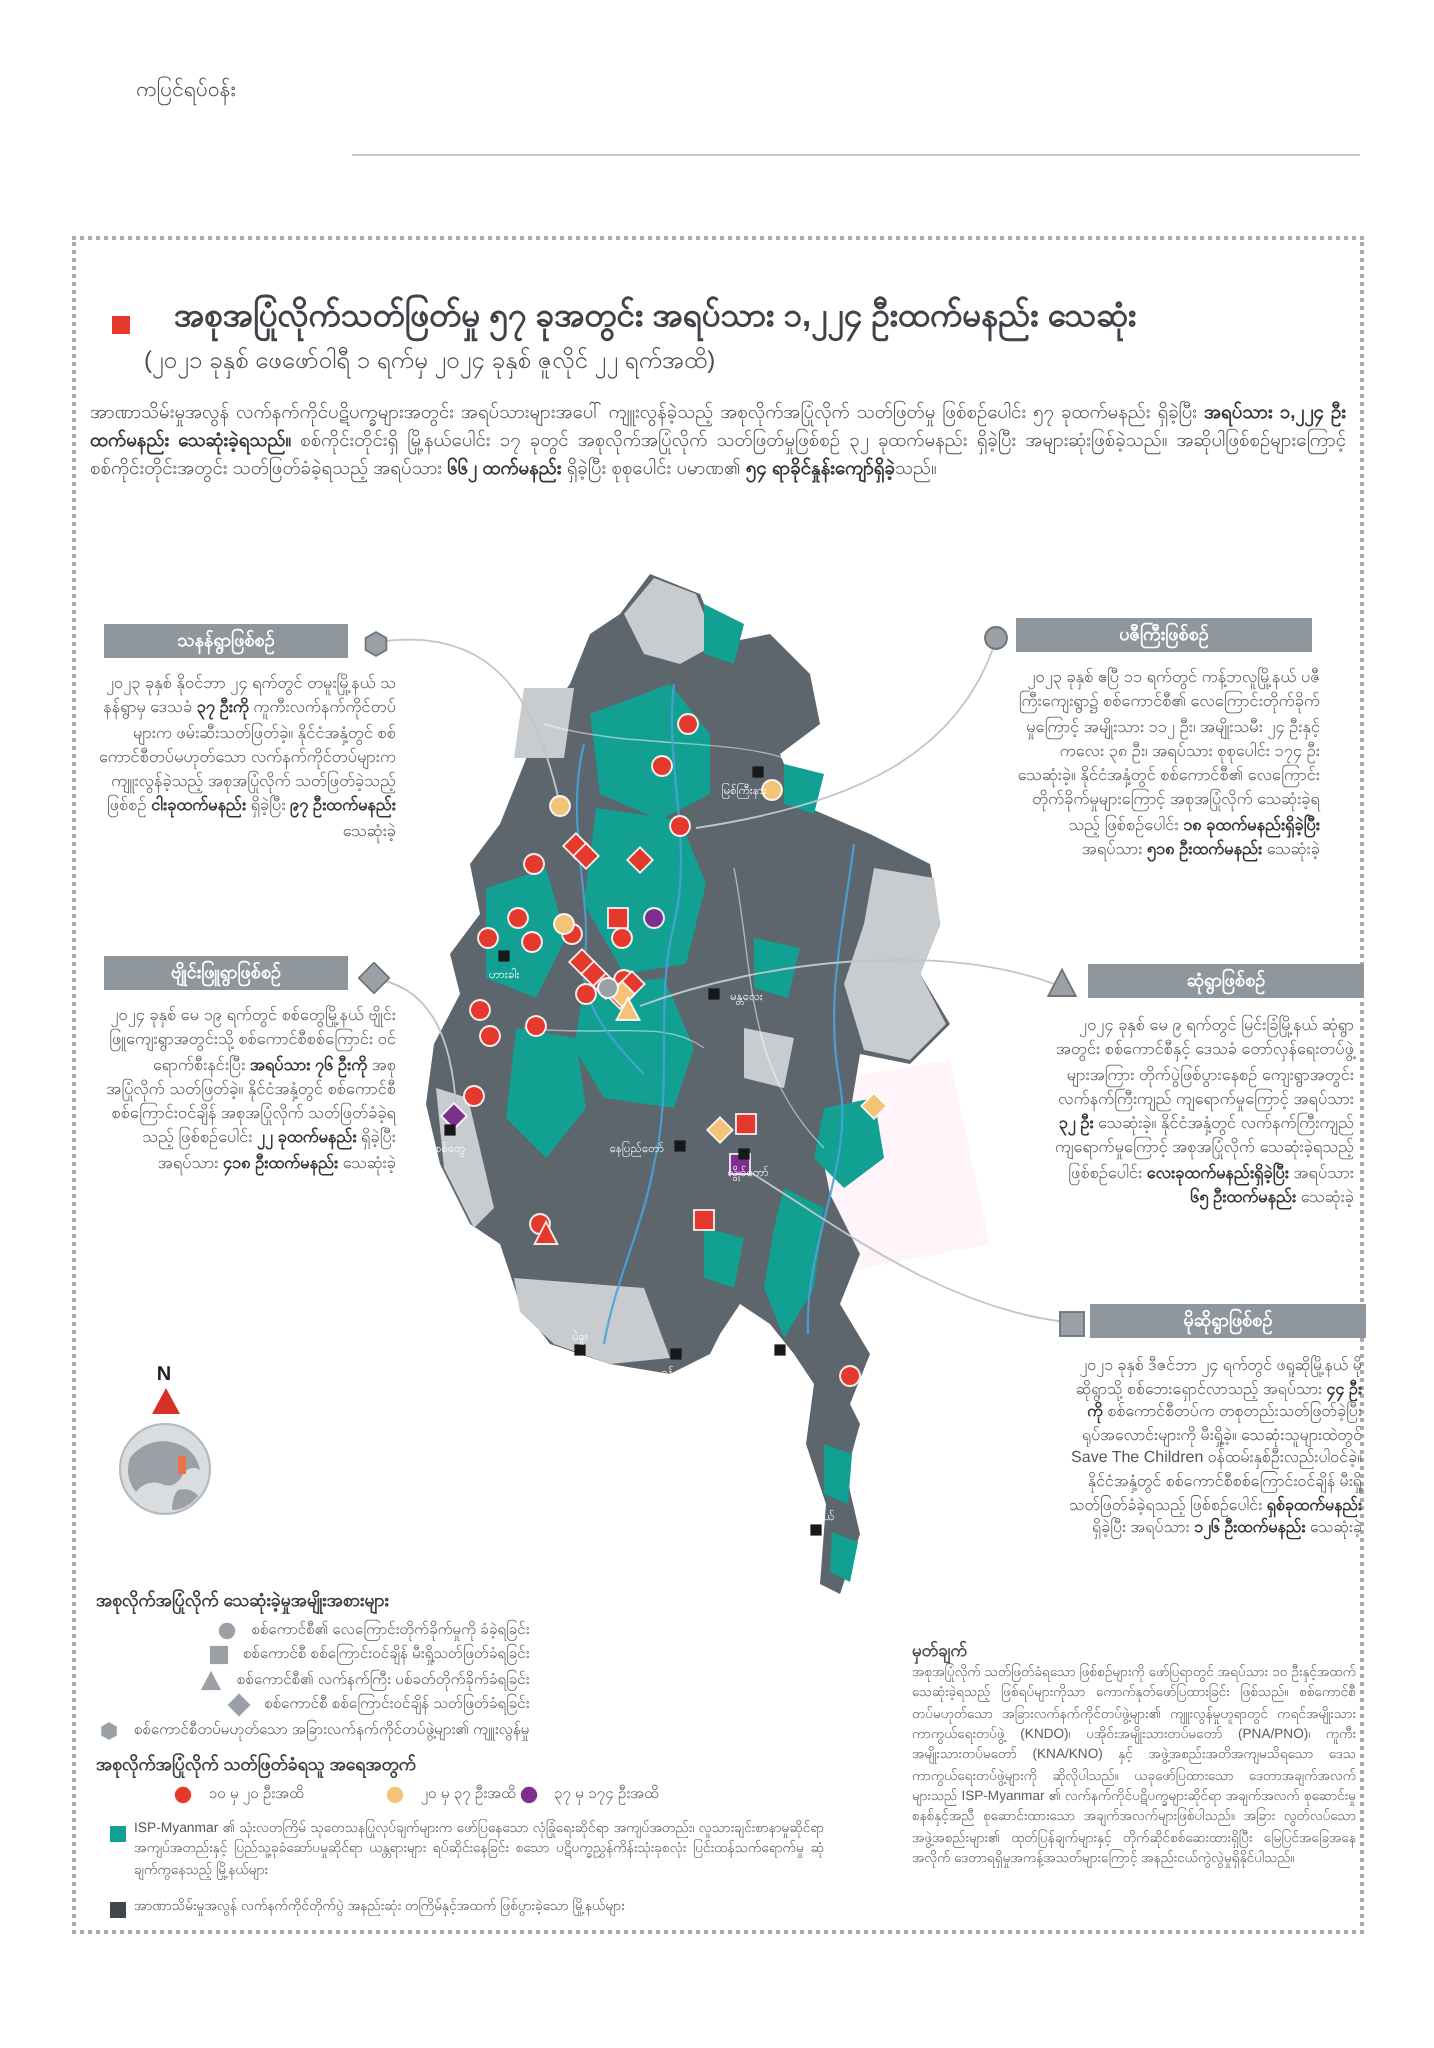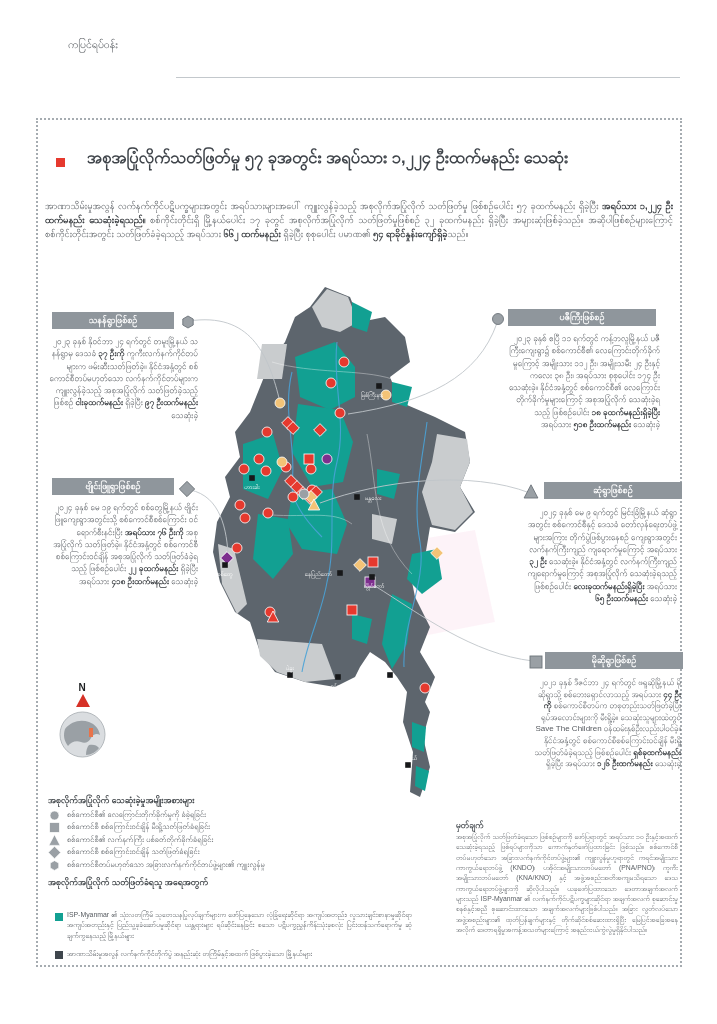--- a/index.html
+++ b/index.html
@@ -36,21 +36,21 @@
   
   #map{left:140px;top:282px;width:420px;height:520px;}
   #map text.city-label{font-size:5.8px;fill:#ffffff;font-family:"Liberation Sans",sans-serif;}
   
   .north{left:64px;top:682px;width:36px;text-align:center;font-size:10px;font-weight:bold;color:#1d1f21;}
   .north-arrow{left:76px;top:694px;width:0;height:0;border-left:7px solid transparent;
                border-right:7px solid transparent;border-bottom:13px solid #d63127;}
   #globe{left:59px;top:711px;width:47px;height:47px;}
   
   .lg-title{font-size:8.8px;font-weight:bold;color:#3c4145;}
-  .lg-item{display:flex;align-items:center;height:12.5px;}
+  .lg-item{display:flex;align-items:center;height:12.5px;justify-content:flex-end;}
   .lg-item svg{flex:0 0 auto;margin-right:6px;}
   .lg-label{font-size:7.6px;color:#565b60;white-space:nowrap;}
   .counts-row{display:flex;}
   .counts-row .lg-item{margin-right:0;}
   
   .fn-sq{width:8px;height:8px;}
   .fn-text{font-size:6.9px;line-height:1.5;color:#565b60;text-align:justify;}
   .notes-title{font-size:8.5px;font-weight:bold;color:#4b5055;}
   .notes-text{font-size:6.8px;line-height:1.52;color:#5c6166;text-align:justify;}
 </style>
@@ -59,20 +59,21 @@
 
 <div class="page">
 
   <div class="abs tagline">ကပြင်ရပ်ဝန်း</div>
   <div class="abs hline"></div>
 
   <div class="abs frame"></div>
 
   <div class="abs title-sq"></div>
   <div class="abs title-main">အစုအပြုံလိုက်သတ်ဖြတ်မှု ၅၇ ခုအတွင်း အရပ်သား ၁,၂၂၄ ဦးထက်မနည်း သေဆုံး</div>
+  <div class="abs title-sub">(၂၀၂၁ ခုနှစ် ဖေဖော်ဝါရီ ၁ ရက်မှ ၂၀၂၄ ခုနှစ် ဇူလိုင် ၂၂ ရက်အထိ)</div>
 
   <div class="abs lead"><span>အာဏာသိမ်းမှုအလွန် လက်နက်ကိုင်ပဋိပက္ခများအတွင်း အရပ်သားများအပေါ် ကျူးလွန်ခဲ့သည့် အစုလိုက်အပြုံလိုက် သတ်ဖြတ်မှု ဖြစ်စဉ်ပေါင်း ၅၇ ခုထက်မနည်း ရှိခဲ့ပြီး </span><span class="rb">အရပ်သား ၁,၂၂၄ ဦးထက်မနည်း သေဆုံးခဲ့ရသည်။</span><span> စစ်ကိုင်းတိုင်းရှိ မြို့နယ်ပေါင်း ၁၇ ခုတွင် အစုလိုက်အပြုံလိုက် သတ်ဖြတ်မှုဖြစ်စဉ် ၃၂ ခုထက်မနည်း ရှိခဲ့ပြီး အများဆုံးဖြစ်ခဲ့သည်။ အဆိုပါဖြစ်စဉ်များကြောင့် စစ်ကိုင်းတိုင်းအတွင်း သတ်ဖြတ်ခံခဲ့ရသည့် အရပ်သား </span><span class="rb">၆၆၂ ထက်မနည်း</span><span> ရှိခဲ့ပြီး စုစုပေါင်း ပမာဏ၏ </span><span class="rb">၅၄ ရာခိုင်နှုန်းကျော်ရှိခဲ့</span><span>သည်။</span></div>
 
   <svg id="map" class="abs" viewBox="0 0 420 520" xmlns="http://www.w3.org/2000/svg">
 
     <g opacity="0.045" fill="#e5007d">
       <path d="M120,200 L205,178 L235,262 L150,290 Z"></path>
       <path d="M215,268 L335,248 L355,340 L242,362 Z"></path>
     </g>
 
@@ -255,20 +256,40 @@
     </div>
     <div class="lg-item">
       <svg width="13" height="13" viewBox="0 0 16 16">
           <polygon points="13.20,11.00 8.00,14.00 2.80,11.00 2.80,5.00 8.00,2.00 13.20,5.00" fill="#9aa0a5" stroke="rgba(255,255,255,0.9)" stroke-width="0.9"></polygon>
         </svg>
       <span class="lg-label">စစ်ကောင်စီတပ်မဟုတ်သော အခြားလက်နက်ကိုင်တပ်ဖွဲ့များ၏ ကျူးလွန်မှု</span>
     </div>
   </div>
 
   <div class="abs lg-title" style="left:48px;top:876px;">အစုလိုက်အပြုံလိုက် သတ်ဖြတ်ခံရသူ အရေအတွက်</div>
+  <div class="abs counts-row" style="left:48px;top:891px;">
+    <div class="lg-item" style="width:104px;">
+      <svg width="13" height="13" viewBox="0 0 16 16">
+          <circle cx="8" cy="8" r="5.5" fill="#e6392e" stroke="rgba(255,255,255,0.9)" stroke-width="0.9"></circle>
+        </svg>
+      <span class="lg-label">၁၀ မှ ၂၀ ဦးအထိ</span>
+    </div>
+    <div class="lg-item" style="width:106px;">
+      <svg width="13" height="13" viewBox="0 0 16 16">
+          <circle cx="8" cy="8" r="5.5" fill="#f3c377" stroke="rgba(255,255,255,0.9)" stroke-width="0.9"></circle>
+        </svg>
+      <span class="lg-label">၂၀ မှ ၃၇ ဦးအထိ</span>
+    </div>
+    <div class="lg-item">
+      <svg width="13" height="13" viewBox="0 0 16 16">
+          <circle cx="8" cy="8" r="5.5" fill="#7d2f8e" stroke="rgba(255,255,255,0.9)" stroke-width="0.9"></circle>
+        </svg>
+      <span class="lg-label">၃၇ မှ ၁၇၄ ဦးအထိ</span>
+    </div>
+  </div>
 
   <div class="abs fn-sq" style="left:55px;top:913px;background:#12a092;"></div>
   <div class="abs fn-text" style="left:67px;top:910px;width:345px;">ISP-Myanmar ၏ သုံးလတကြိမ် သုတေသနပြုလုပ်ချက်များက ဖော်ပြနေသော လုံခြုံရေးဆိုင်ရာ အကျပ်အတည်း၊ လူသားချင်းစာနာမှုဆိုင်ရာ အကျပ်အတည်းနှင့် ပြည်သူ့ခုခံဆော်ပမှုဆိုင်ရာ ယန္တရားများ ရပ်ဆိုင်းနေခြင်း စသော ပဋိပက္ခညွှန်ကိန်းသုံးခုစလုံး ပြင်းထန်သက်ရောက်မှု ဆုံချက်ကွနေသည့် မြို့နယ်များ</div>
   <div class="abs fn-sq" style="left:55px;top:951px;background:#3f464d;"></div>
   <div class="abs fn-text" style="left:67px;top:949px;width:345px;">အာဏာသိမ်းမှုအလွန် လက်နက်ကိုင်တိုက်ပွဲ အနည်းဆုံး တကြိမ်နှင့်အထက် ဖြစ်ပွားခဲ့သော မြို့နယ်များ</div>
 
   <div class="abs notes-title" style="left:456px;top:820px;">မှတ်ချက်</div>
   <div class="abs notes-text" style="left:456px;top:832px;width:222px;">အစုအပြုံလိုက် သတ်ဖြတ်ခံရသော ဖြစ်စဉ်များကို ဖော်ပြရာတွင် အရပ်သား ၁၀ ဦးနှင့်အထက် သေဆုံးခဲ့ရသည့် ဖြစ်ရပ်များကိုသာ ကောက်နုတ်ဖော်ပြထားခြင်း ဖြစ်သည်။ စစ်ကောင်စီတပ်မဟုတ်သော အခြားလက်နက်ကိုင်တပ်ဖွဲ့များ၏ ကျူးလွန်မှုဟူရာတွင် ကရင်အမျိုးသား ကာကွယ်ရေးတပ်ဖွဲ့ (KNDO)၊ ပအိုဝ်းအမျိုးသားတပ်မတော် (PNA/PNO)၊ ကူကီးအမျိုးသားတပ်မတော် (KNA/KNO) နှင့် အဖွဲ့အစည်းအတိအကျမသိရသော ဒေသကာကွယ်ရေးတပ်ဖွဲ့များကို ဆိုလိုပါသည်။ ယခုဖော်ပြထားသော ဒေတာအချက်အလက်များသည် ISP-Myanmar ၏ လက်နက်ကိုင်ပဋိပက္ခများဆိုင်ရာ အချက်အလက် စုဆောင်းမှုစနစ်နှင့်အညီ စုဆောင်းထားသော အချက်အလက်များဖြစ်ပါသည်။ အခြား လွတ်လပ်သောအဖွဲ့အစည်းများ၏ ထုတ်ပြန်ချက်များနှင့် တိုက်ဆိုင်စစ်ဆေးထားရှိပြီး မြေပြင်အခြေအနေအလိုက် ဒေတာရရှိမှုအကန့်အသတ်များကြောင့် အနည်းငယ်ကွဲလွဲမှုရှိနိုင်ပါသည်။</div>
 
 </div>

